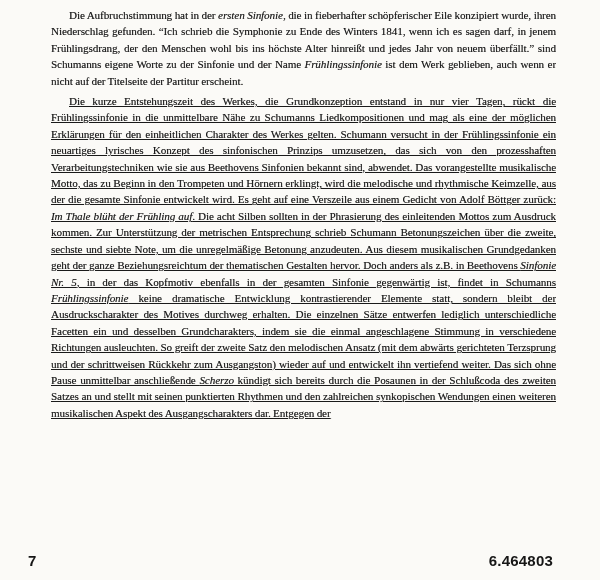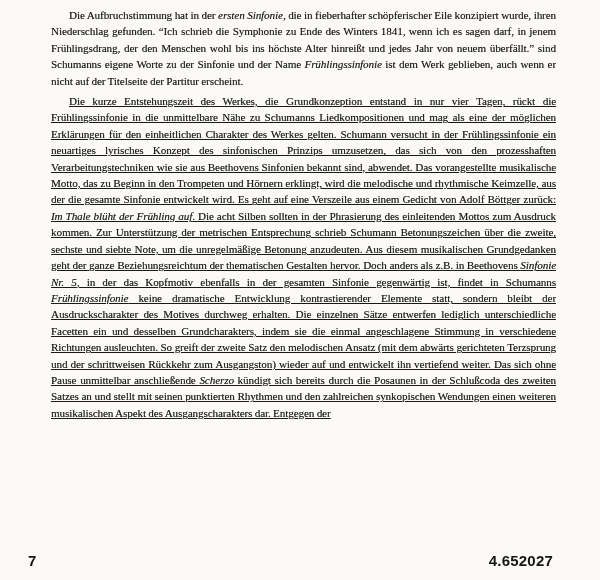--- a/index.html
+++ b/index.html
@@ -68,14 +68,14 @@
 </style>
 </head>
 <body>
 
 <div class="page">
   <div class="text-block">
     <p class="para"><span>Die Aufbruchstimmung hat in der </span><span class="em">ersten Sinfonie</span><span>, die in fieberhafter schöpferischer Eile konzipiert wurde, ihren Niederschlag gefunden. “Ich schrieb die Symphonie zu Ende des Winters 1841, wenn ich es sagen darf, in jenem Frühlingsdrang, der den Menschen wohl bis ins höchste Alter hinreißt und jedes Jahr von neuem überfällt.” sind Schumanns eigene Worte zu der Sinfonie und der Name </span><span class="em">Frühlingssinfonie</span><span> ist dem Werk geblieben, auch wenn er nicht auf der Titelseite der Partitur erscheint.</span></p>
     <p class="para"><span>Die kurze Entstehungszeit des Werkes, die Grundkonzeption entstand in nur vier Tagen, rückt die Frühlingssinfonie in die unmittelbare Nähe zu Schumanns Liedkompositionen und mag als eine der möglichen Erklärungen für den einheitlichen Charakter des Werkes gelten. Schumann versucht in der Frühlingssinfonie ein neuartiges lyrisches Konzept des sinfonischen Prinzips umzusetzen, das sich von den prozesshaften Verarbeitungstechniken wie sie aus Beethovens Sinfonien bekannt sind, abwendet. Das vorangestellte musikalische Motto, das zu Beginn in den Trompeten und Hörnern erklingt, wird die melodische und rhythmische Keimzelle, aus der die gesamte Sinfonie entwickelt wird. Es geht auf eine Verszeile aus einem Gedicht von Adolf Böttger zurück: </span><span class="em">Im Thale blüht der Frühling auf</span><span>. Die acht Silben sollten in der Phrasierung des einleitenden Mottos zum Ausdruck kommen. Zur Unterstützung der metrischen Entsprechung schrieb Schumann Betonungszeichen über die zweite, sechste und siebte Note, um die unregelmäßige Betonung anzudeuten. Aus diesem musikalischen Grundgedanken geht der ganze Beziehungsreichtum der thematischen Gestalten hervor. Doch anders als z.B. in Beethovens </span><span class="em">Sinfonie Nr. 5</span><span>, in der das Kopfmotiv ebenfalls in der gesamten Sinfonie gegenwärtig ist, findet in Schumanns </span><span class="em">Frühlingssinfonie</span><span> keine dramatische Entwicklung kontrastierender Elemente statt, sondern bleibt der Ausdruckscharakter des Motives durchweg erhalten. Die einzelnen Sätze entwerfen lediglich unterschiedliche Facetten ein und desselben Grundcharakters, indem sie die einmal angeschlagene Stimmung in verschiedene Richtungen ausleuchten. So greift der zweite Satz den melodischen Ansatz (mit dem abwärts gerichteten Terzsprung und der schrittweisen Rückkehr zum Ausgangston) wieder auf und entwickelt ihn vertiefend weiter. Das sich ohne Pause unmittelbar anschließende </span><span class="em">Scherzo</span><span> kündigt sich bereits durch die Posaunen in der Schlußcoda des zweiten Satzes an und stellt mit seinen punktierten Rhythmen und den zahlreichen synkopischen Wendungen einen weiteren musikalischen Aspekt des Ausgangscharakters dar. Entgegen der</span></p>
   </div>
   <div class="footer-left">7</div>
-  <div class="footer-right">4.652027</div>
+  <div class="footer-right">6.464803</div>
 </div>
 
 </body></html>

